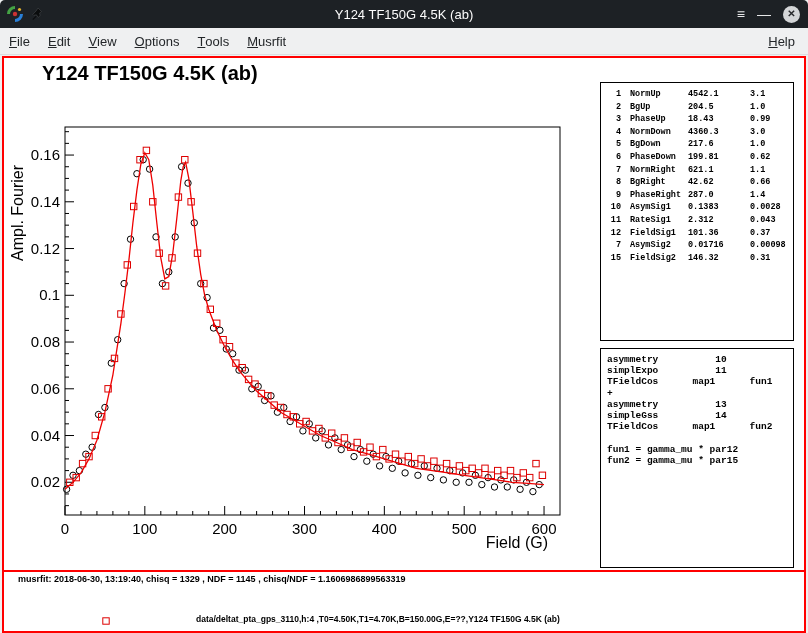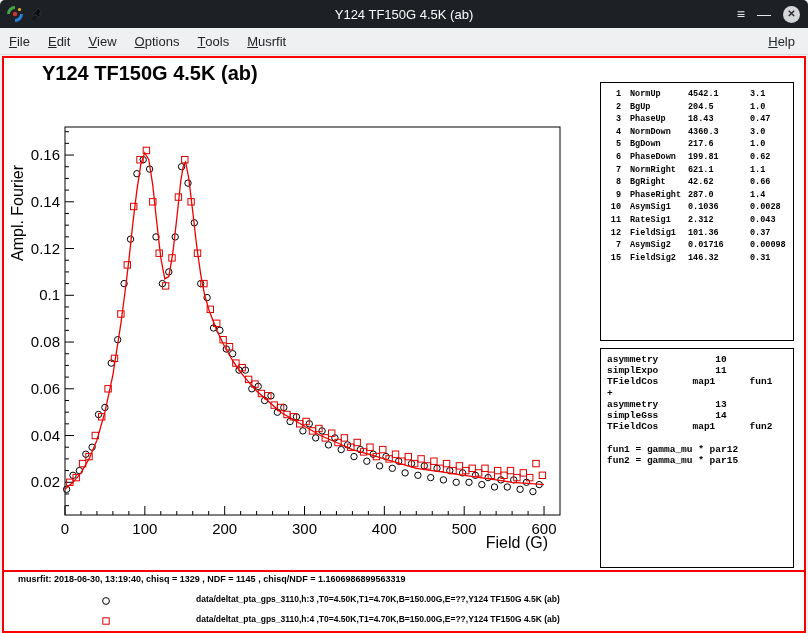--- a/index.html
+++ b/index.html
@@ -343,28 +343,28 @@
       <rect x="522.5" y="389.4" width="6.4" height="6.4" fill="none" stroke="#dd0000"></rect>
       <rect x="528.8" y="375.4" width="6.4" height="6.4" fill="none" stroke="#dd0000"></rect>
       <rect x="535.2" y="387.1" width="6.4" height="6.4" fill="none" stroke="#dd0000"></rect>
       <polyline points="61.0,404.3 69.0,397.3 77.0,387.9 85.0,373.9 92.9,355.2 100.9,327.2 108.9,289.8 116.9,238.3 120.9,208.0 124.9,175.2 128.9,137.8 132.9,105.1 136.8,79.4 140.8,67.7 144.8,74.7 148.8,100.4 152.8,137.8 156.8,172.9 160.8,193.9 164.8,191.6 168.8,168.2 172.8,133.2 176.8,95.8 179.2,81.7 181.6,77.1 184.8,93.4 188.7,126.1 192.7,161.2 196.7,189.3 200.7,210.3 204.7,224.3 212.7,245.3 220.7,261.7 228.7,275.7 236.6,287.4 244.6,296.8 252.6,306.1 260.6,313.1 268.6,320.1 276.6,327.2 284.5,331.8 292.5,336.5 300.5,341.2 316.5,350.5 332.5,357.5 348.4,364.6 364.4,369.2 380.4,373.9 396.3,378.6 412.3,383.3 428.3,385.6 444.2,387.9 460.2,390.3 476.2,392.6 492.1,394.9 508.1,397.3 524.1,398.4 540.0,399.6" fill="none" stroke="#ee0000" stroke-width="1.3"></polyline>
     </svg>
 
   <div class="param-box">
     <div id="param-rows">
         <div class="param-row"><span class="pc-n">1</span><span class="pc-name">NormUp</span><span class="pc-value">4542.1</span><span class="pc-error">3.1</span></div>
         <div class="param-row"><span class="pc-n">2</span><span class="pc-name">BgUp</span><span class="pc-value">204.5</span><span class="pc-error">1.0</span></div>
-        <div class="param-row"><span class="pc-n">3</span><span class="pc-name">PhaseUp</span><span class="pc-value">18.43</span><span class="pc-error">0.47</span></div>
+        <div class="param-row"><span class="pc-n">3</span><span class="pc-name">PhaseUp</span><span class="pc-value">18.43</span><span class="pc-error">0.99</span></div>
         <div class="param-row"><span class="pc-n">4</span><span class="pc-name">NormDown</span><span class="pc-value">4360.3</span><span class="pc-error">3.0</span></div>
         <div class="param-row"><span class="pc-n">5</span><span class="pc-name">BgDown</span><span class="pc-value">217.6</span><span class="pc-error">1.0</span></div>
         <div class="param-row"><span class="pc-n">6</span><span class="pc-name">PhaseDown</span><span class="pc-value">199.81</span><span class="pc-error">0.62</span></div>
         <div class="param-row"><span class="pc-n">7</span><span class="pc-name">NormRight</span><span class="pc-value">621.1</span><span class="pc-error">1.1</span></div>
         <div class="param-row"><span class="pc-n">8</span><span class="pc-name">BgRight</span><span class="pc-value">42.62</span><span class="pc-error">0.66</span></div>
         <div class="param-row"><span class="pc-n">9</span><span class="pc-name">PhaseRight</span><span class="pc-value">287.0</span><span class="pc-error">1.4</span></div>
-        <div class="param-row"><span class="pc-n">10</span><span class="pc-name">AsymSig1</span><span class="pc-value">0.1036</span><span class="pc-error">0.0028</span></div>
+        <div class="param-row"><span class="pc-n">10</span><span class="pc-name">AsymSig1</span><span class="pc-value">0.1383</span><span class="pc-error">0.0028</span></div>
         <div class="param-row"><span class="pc-n">11</span><span class="pc-name">RateSig1</span><span class="pc-value">2.312</span><span class="pc-error">0.043</span></div>
         <div class="param-row"><span class="pc-n">12</span><span class="pc-name">FieldSig1</span><span class="pc-value">101.36</span><span class="pc-error">0.37</span></div>
         <div class="param-row"><span class="pc-n">7</span><span class="pc-name">AsymSig2</span><span class="pc-value">0.01716</span><span class="pc-error">0.00098</span></div>
         <div class="param-row"><span class="pc-n">15</span><span class="pc-name">FieldSig2</span><span class="pc-value">146.32</span><span class="pc-error">0.31</span></div>
       </div>
   </div>
 
   <div class="theory-box">
     <pre id="theory-pre">asymmetry          10
 simplExpo          11
@@ -375,28 +375,20 @@
 TFieldCos      map1      fun2
 
 fun1 = gamma_mu * par12
 fun2 = gamma_mu * par15</pre>
   </div>
 
   <div class="divider"></div>
 
   <div class="fit-info">musrfit: 2018-06-30, 13:19:40, chisq = 1329 , NDF = 1145 , chisq/NDF = 1.1606986899563319</div>
 
-  <div class="legend-row legend-row-1">
-    <span class="lg-marker">
-      <svg width="12" height="12">
-          <circle cx="6" cy="6" r="3.4" fill="none" stroke-width="1" stroke="#000000"></circle>
-        </svg>
-    </span>
-    <span class="lg-label">data/deltat_pta_gps_3110,h:3 ,T0=4.50K,T1=4.70K,B=150.00G,E=??,Y124 TF150G 4.5K (ab)</span>
-  </div>
 
   <div class="legend-row legend-row-2">
     <span class="lg-marker">
       <svg width="12" height="12">
           <rect x="2.8" y="2.8" width="6.4" height="6.4" fill="none" stroke-width="1" stroke="#dd0000"></rect>
         </svg>
     </span>
     <span class="lg-label">data/deltat_pta_gps_3110,h:4 ,T0=4.50K,T1=4.70K,B=150.00G,E=??,Y124 TF150G 4.5K (ab)</span>
   </div>
 

